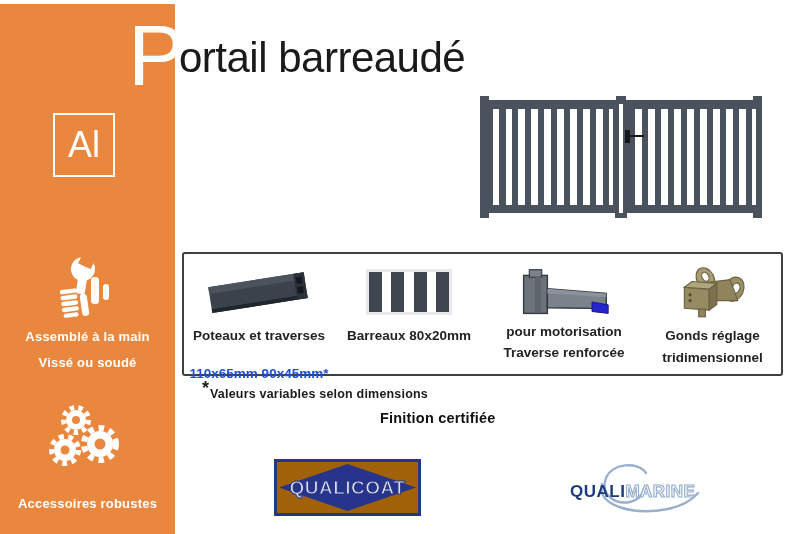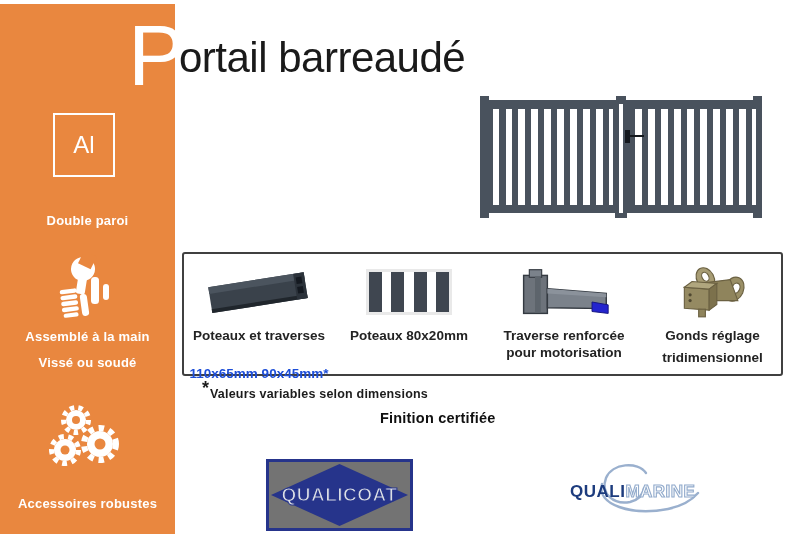--- a/index.html
+++ b/index.html
@@ -7,21 +7,21 @@
   .page {
     position:relative; width:800px; height:534px; background:#fff;
     overflow:hidden; font-family:"Liberation Sans", sans-serif;
   }
 
   
   .sidebar { position:absolute; left:0; top:4px; width:175px; height:530px; background:#E9873F; }
   .al-box {
     position:absolute; left:53px; top:109px; width:62px; height:64px;
     border:2.5px solid #fff; display:flex; align-items:center; justify-content:center;
-    color:#fff; font-size:24px; font-weight:400;
+    color:#fff; font-size:36px; font-weight:400;
   }
   .sb-text { position:absolute; left:0; width:100%; text-align:center; color:#fff; font-size:13px; font-weight:700; letter-spacing:.2px; }
   .sb-t1 { top:184px; } .sb-t2 { top:209px; }
   .sb-t3 { top:325px; } .sb-t4 { top:351px; }
   .sb-t5 { top:492px; }
   .sb-icon { position:absolute; }
   .sb-tools { left:50px; top:250px; width:70px; height:68px; }
   .sb-gears { left:46px; top:396px; width:76px; height:74px; }
 
   
@@ -61,22 +61,22 @@
   .bars-inner { width:80px; height:40px; background:repeating-linear-gradient(90deg,#3F4650 0 13px,#fff 13px 22.3px); }
 
   
   .footnote { position:absolute; left:202px; top:381px; display:flex; align-items:flex-start; color:#1c1c1c; }
   .footnote .ast { font-size:18px; font-weight:700; line-height:14px; margin-right:1px; }
   .footnote .txt { font-size:12.5px; font-weight:600; margin-top:6px; letter-spacing:.2px; }
   .finish { position:absolute; left:380px; top:410px; width:210px; text-align:left; font-size:14.5px; font-weight:800; color:#101010; letter-spacing:.2px; }
 
   
   .qualicoat {
-    position:absolute; left:266px; top:459px; width:147px; height:72px;
-    border:3px solid #26348B; background:#737373; overflow:hidden;
+    position:absolute; left:274px; top:459px; width:147px; height:57px;
+    border:3px solid #26348B; background:#a16207; overflow:hidden;
   }
   .qc-diamond { position:absolute; left:2px; right:2px; top:2px; bottom:2px; background:#26348B;
     clip-path:polygon(50% 0,100% 50%,50% 100%,0 50%); }
   .qc-text {
     position:absolute; inset:0; display:flex; align-items:center; justify-content:center;
     font-size:19px; font-weight:800; letter-spacing:.5px; color:#DCDFE6;
     -webkit-text-stroke:1px #26348B;
   }
   .qualimarine { position:absolute; left:558px; top:457px; width:158px; height:62px; }
   .qm-swirl { position:absolute; inset:0; }
@@ -86,21 +86,20 @@
 </style>
 </head>
 <body>
 
 <div class="page">
 
   <aside class="sidebar">
     <div class="al-box">
       <span>Al</span>
     </div>
-    <div class="sb-text sb-t2">Double paroi</div>
 
     <div class="sb-icon sb-tools">
       <svg viewBox="0 0 70 68" width="70" height="68">
         <g fill="#fff">
           <g transform="rotate(26 33 15)">
             <circle cx="33" cy="15" r="12"></circle>
             <rect x="26" y="-2" width="14" height="14" fill="#E9873F"></rect>
           </g>
           <rect x="27" y="23" width="9" height="17" rx="2" transform="rotate(9 31 31)"></rect>
           <g transform="rotate(-7 20 48)">
@@ -177,36 +176,36 @@
       <div class="feat-label">Poteaux et traverses</div>
       <div class="feat-sub">110x65mm 90x45mm*</div>
     </div>
 
     <div class="feat">
       <div class="feat-img">
         <div class="bars-img">
             <div class="bars-inner"></div>
           </div>
       </div>
-      <div class="feat-label">Poteaux 80x20mm</div>
+      <div class="feat-label">Barreaux 80x20mm</div>
     </div>
 
     <div class="feat">
       <div class="feat-img">
         <svg viewBox="0 0 105 60" width="100" height="57">
           <rect x="10" y="12" width="25" height="40" fill="#6D737B" stroke="#343A41" stroke-width="1.5"></rect>
           <rect x="16" y="6" width="13" height="8" fill="#7B828B" stroke="#343A41" stroke-width="1.2"></rect>
           <rect x="22" y="13" width="6" height="38" fill="#5D646C"></rect>
           <polygon points="35,26 97,31 97,47 35,46" fill="#7B828B" stroke="#343A41" stroke-width="1.5"></polygon>
           <polygon points="35,26 97,31 97,35 35,31" fill="#8B929B"></polygon>
           <polygon points="82,40 99,43 99,52 82,50" fill="#2424CE" stroke="#16167F" stroke-width="1"></polygon>
         </svg>
       </div>
+      <div class="feat-label" style="margin-top:0;">pour motorisation</div>
       <div class="feat-label">Traverse renforcée</div>
-      <div class="feat-label" style="margin-top:0;">pour motorisation</div>
     </div>
 
     <div class="feat">
       <div class="feat-img">
         <svg viewBox="0 0 88 62" width="84" height="60">
           <g stroke="#6B6142" stroke-width="1.2">
             <ellipse cx="36" cy="17" rx="9" ry="12" transform="rotate(-28 36 17)" fill="#A79C74"></ellipse>
             <ellipse cx="36" cy="15" rx="3.5" ry="5" transform="rotate(-28 36 15)" fill="#fff"></ellipse>
             <ellipse cx="66" cy="28" rx="10" ry="13" transform="rotate(24 66 28)" fill="#9A8F66"></ellipse>
             <ellipse cx="68" cy="27" rx="4" ry="5.5" transform="rotate(24 68 27)" fill="#fff"></ellipse>

